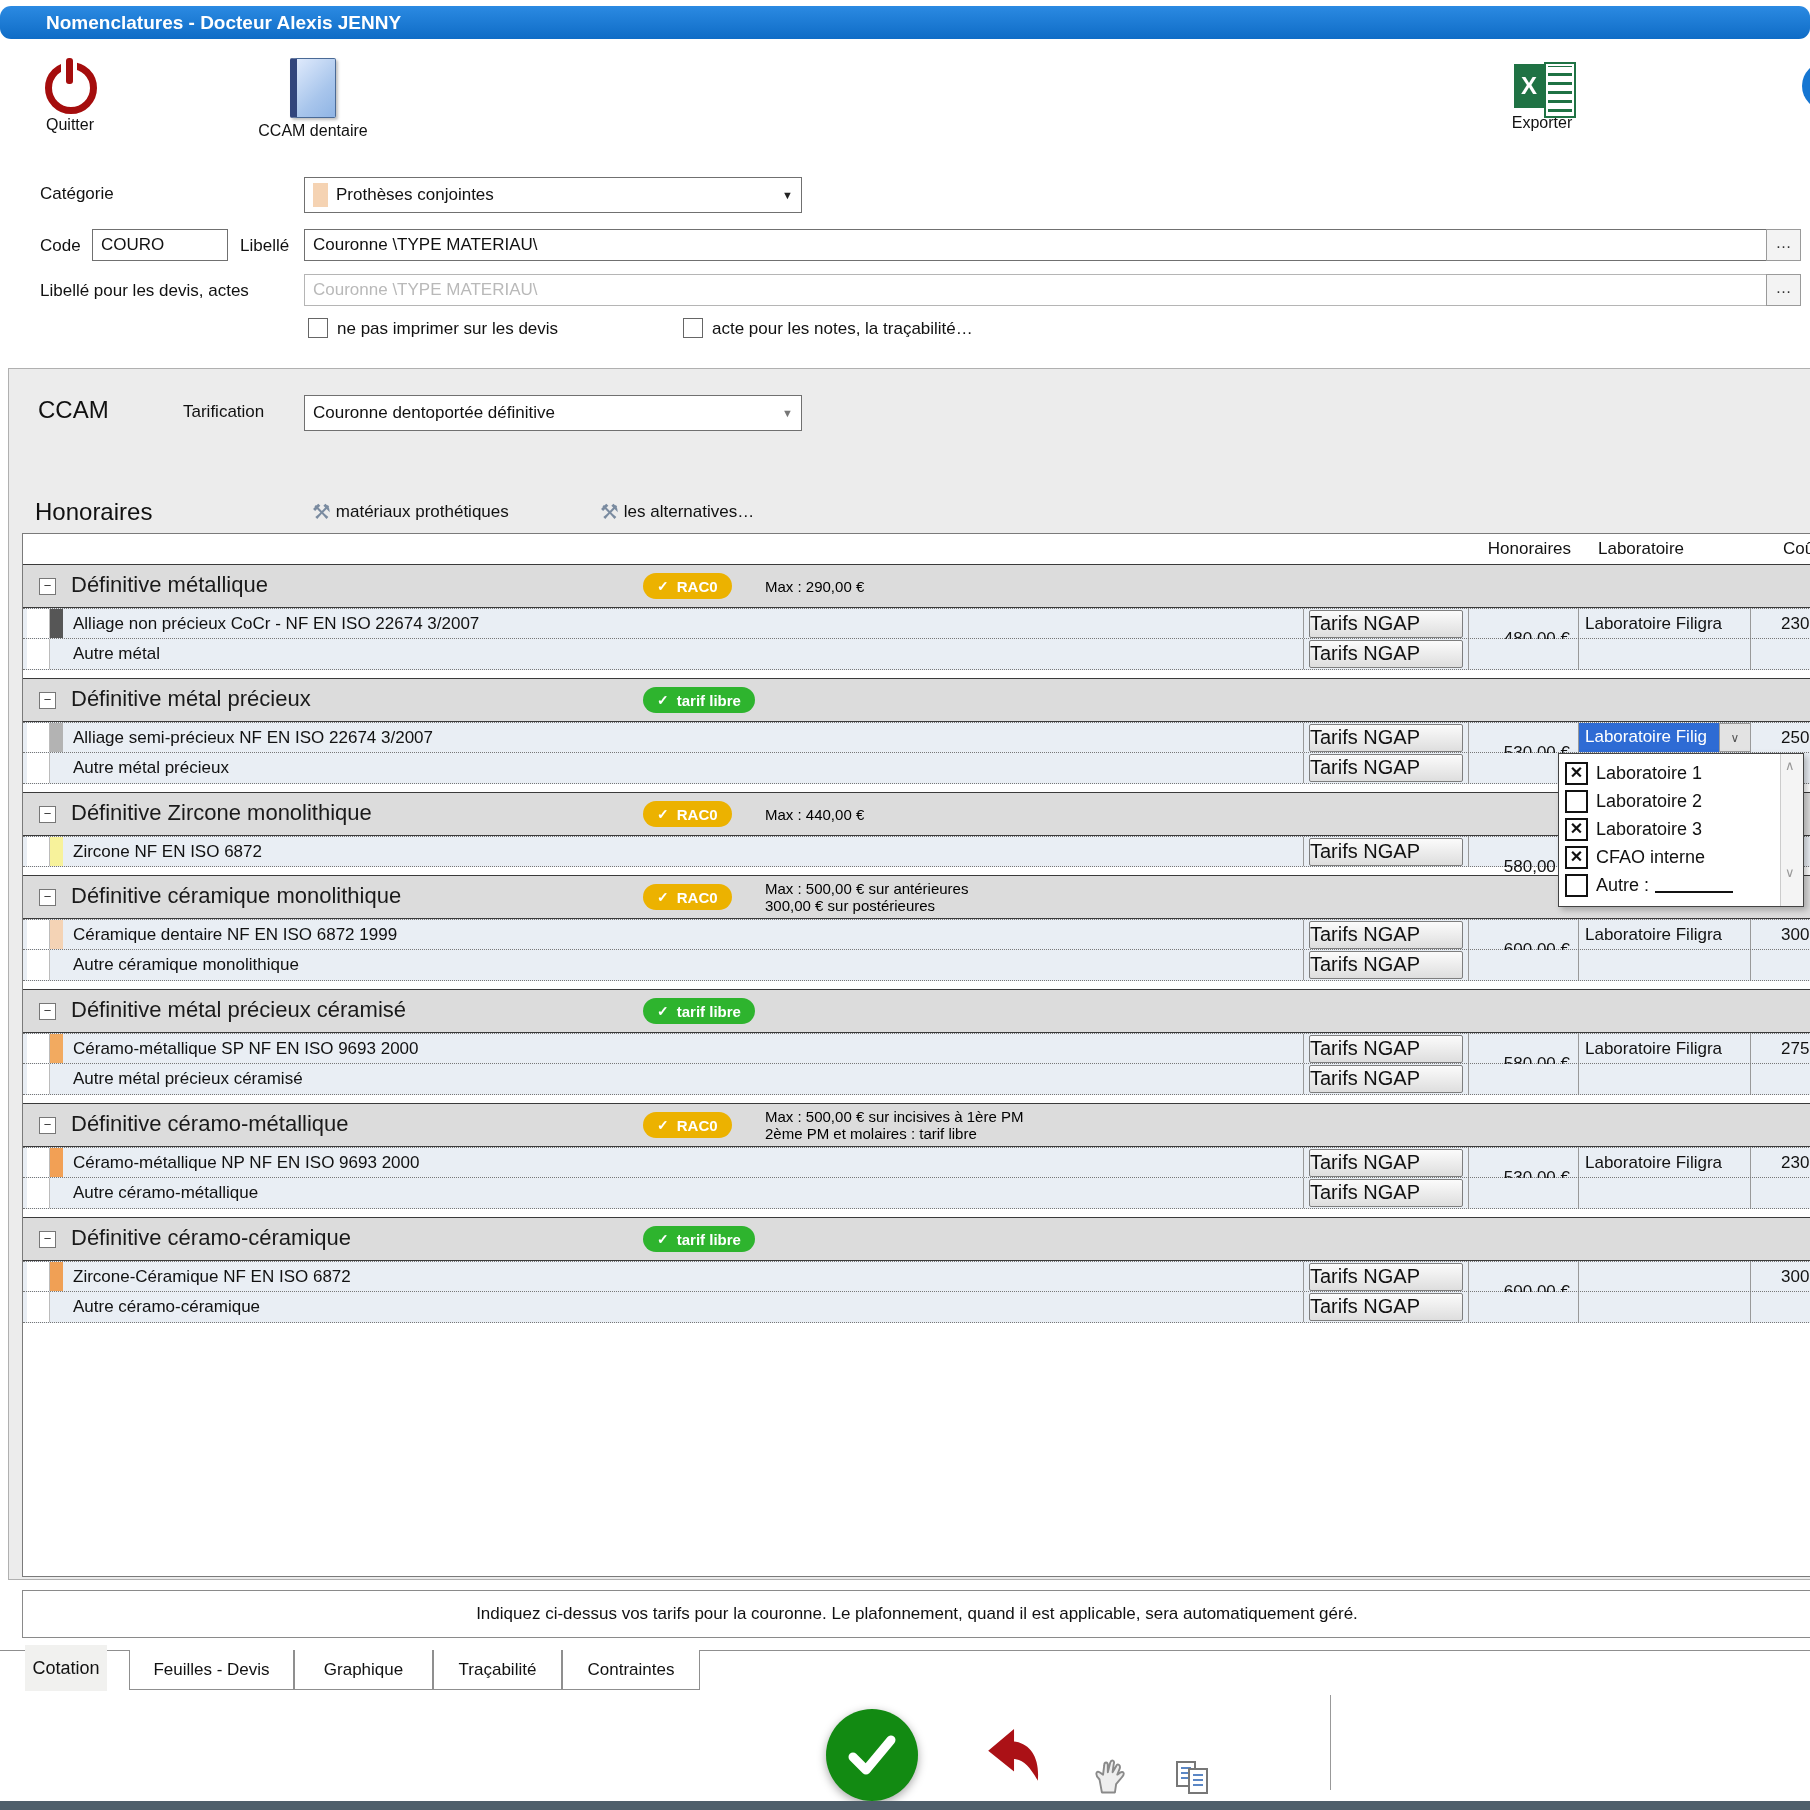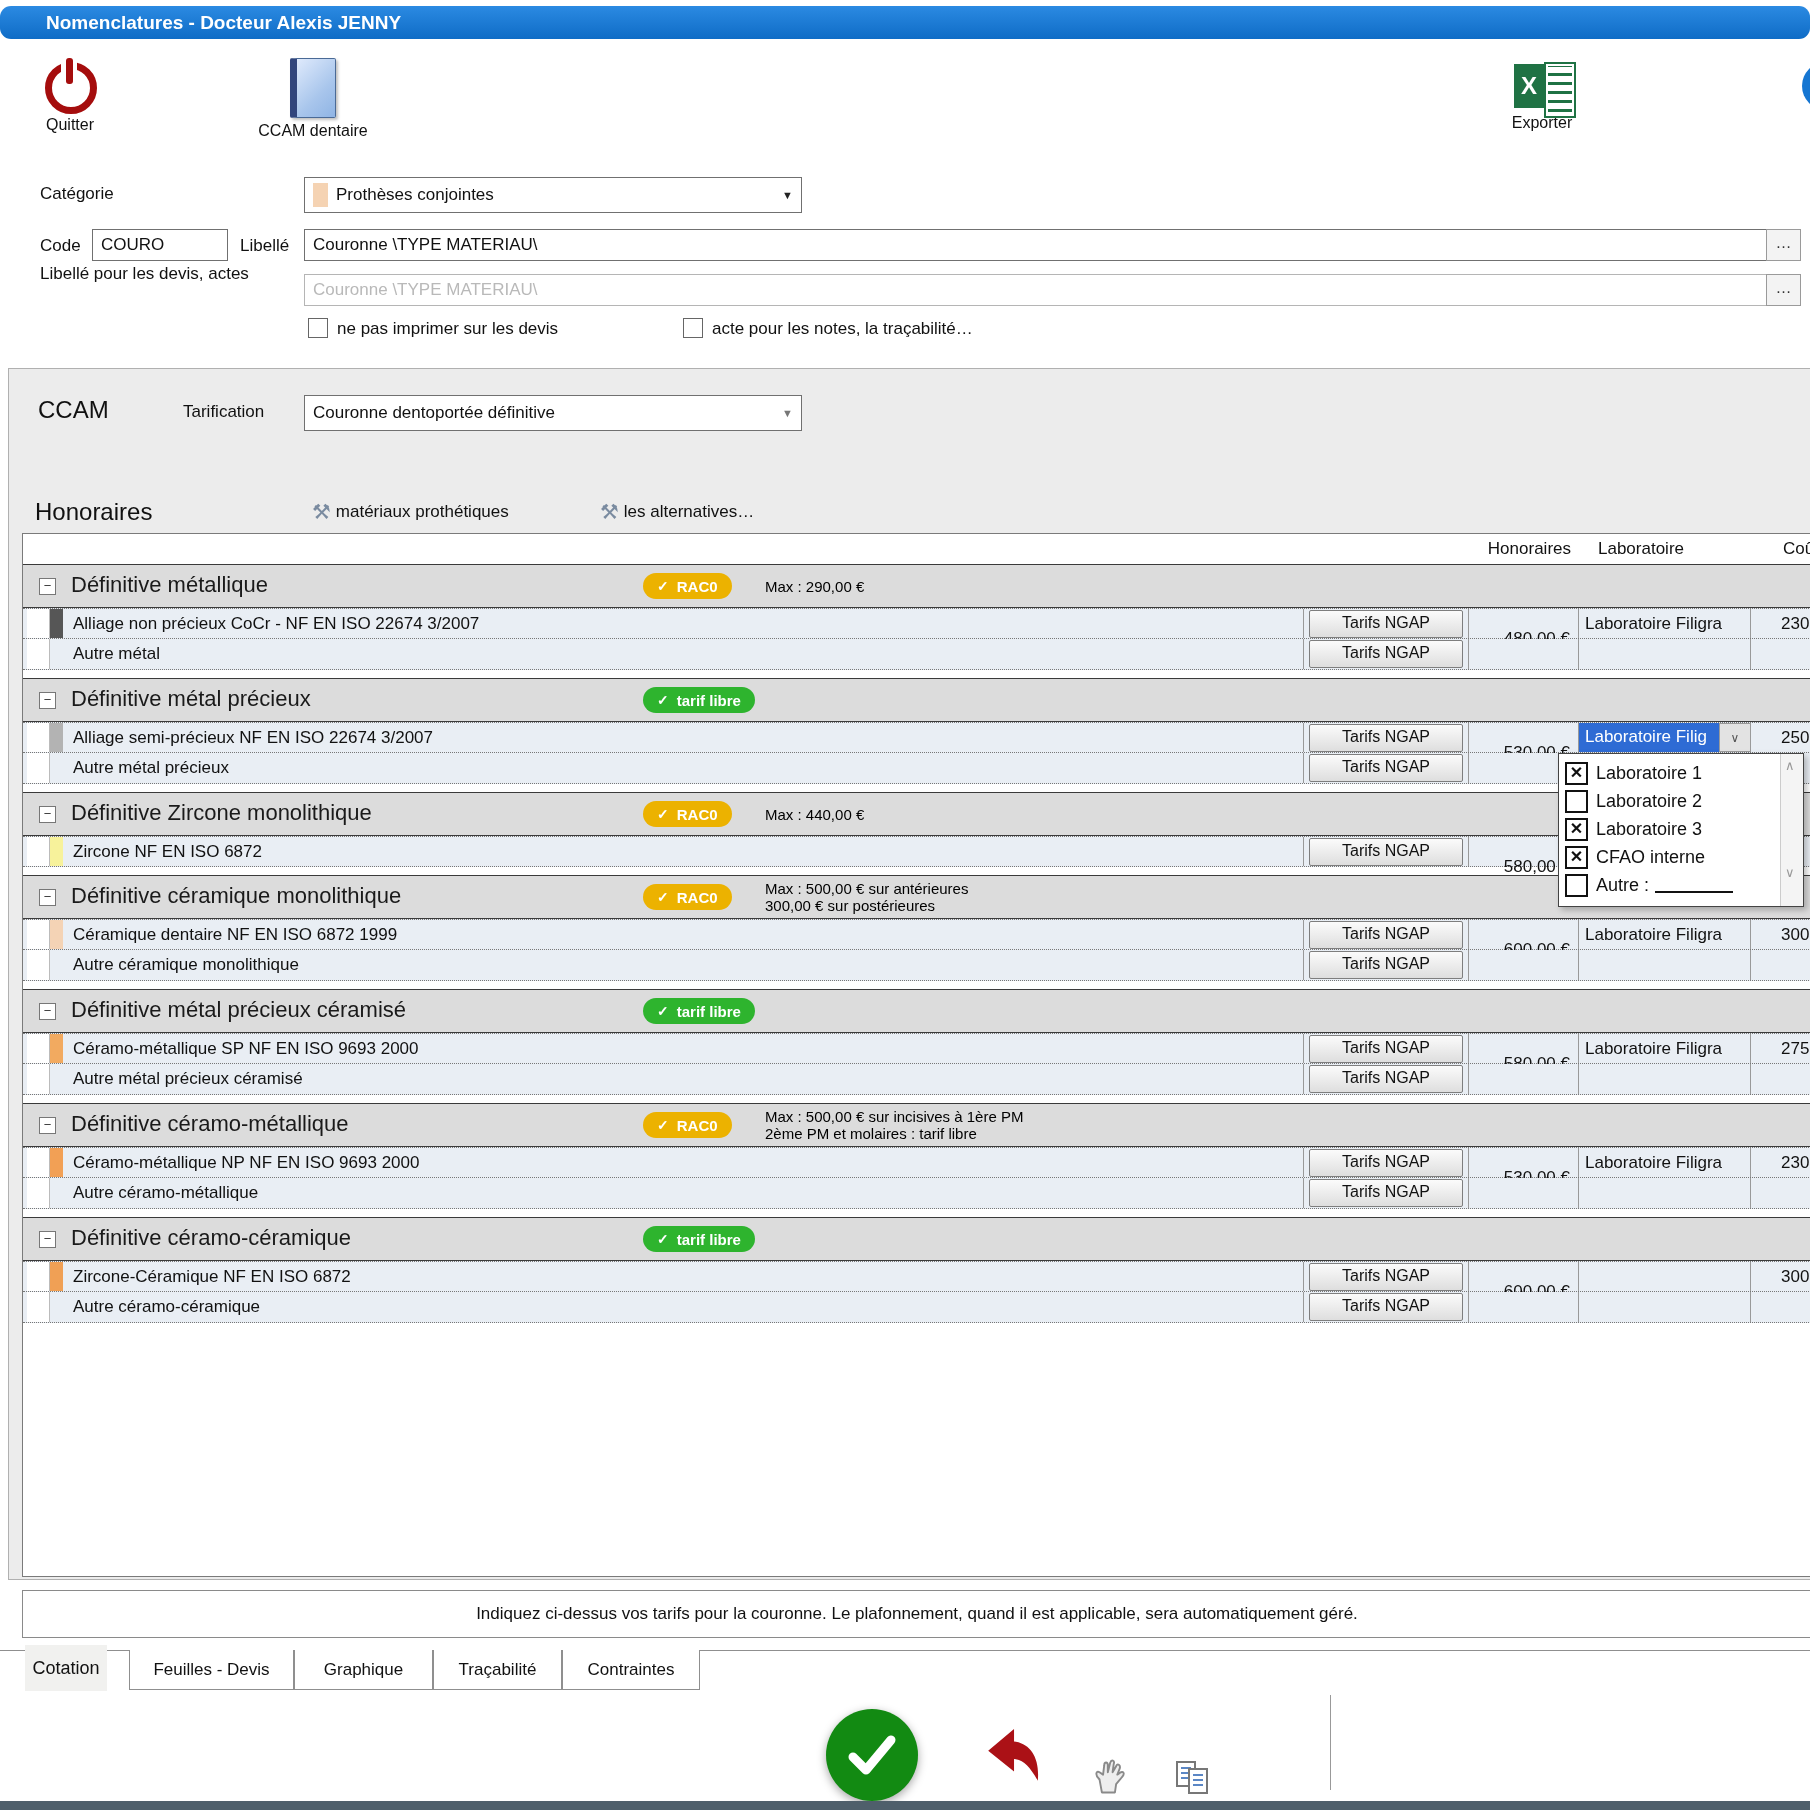--- a/index.html
+++ b/index.html
@@ -67,21 +67,21 @@
     font-size:15px;color:#000000;line-height:17px;white-space:nowrap;}
   .row{position:relative;height:31px;background:#e9eef4;border-bottom:1px dotted #777;box-sizing:border-box;}
   .row.first{border-top:1px dotted #777;}
   .row .sel{position:absolute;left:4px;top:0;bottom:0;width:22px;background:#fff;border-right:1px solid #bbb;}
   .row .rsw{position:absolute;left:27px;top:0;bottom:0;width:13px;}
   .row .rlabel{position:absolute;left:50px;top:5px;font-size:17px;color:#111;white-space:nowrap;}
   .cell{position:absolute;top:0;bottom:0;box-sizing:border-box;}
   .c-ngap{left:1280px;width:166px;border-left:1px solid #999;border-right:1px solid #999;
     display:flex;align-items:center;justify-content:center;}
   .ngapbtn{width:152px;height:26px;background:linear-gradient(#fbfbfb,#dedede);border:1px solid #7e7e7e;
-    border-radius:2px;font-size:16px;text-align:center;line-height:24px;color:#111;}
+    border-radius:2px;font-size:20px;line-height:24px;color:#111;}
   .c-hono{left:1446px;width:110px;border-right:1px solid #999;text-align:right;padding:20px 8px 0 0;font-size:17px;}
   .c-lab{left:1556px;width:172px;border-right:1px solid #999;padding:5px 0 0 6px;font-size:17px;white-space:nowrap;overflow:hidden;}
   .c-cout{left:1728px;width:84px;text-align:right;padding:5px 2px 0 0;font-size:17px;white-space:nowrap;}
   .gap{height:8px;background:#fff;}
   .labsel{position:absolute;left:1556px;top:0;bottom:0;width:172px;display:flex;align-items:stretch;}
   .labsel .val{flex:1;background:#2e6bd4;color:#fff;font-size:17px;padding:4px 0 0 6px;white-space:nowrap;overflow:hidden;}
   .labsel .drop{width:30px;background:#e3e3e3;border:1px solid #9a9a9a;color:#555;font-size:12px;
     display:flex;align-items:center;justify-content:center;}
 
   
@@ -152,21 +152,21 @@
   <span class="flabel" style="left:40px;top:236px;">Code</span>
   <div class="input" style="left:92px;top:229px;width:118px;height:30px;">
     <span>COURO</span>
   </div>
   <span class="flabel" style="left:240px;top:236px;">Libellé</span>
   <div class="input" style="left:304px;top:229px;width:1452px;height:30px;">
     <span>Couronne \TYPE MATERIAU\</span>
   </div>
   <div class="dots-btn" style="left:1766px;top:229px;">…</div>
 
-  <span class="flabel" style="left:40px;top:264px;">Libellé pour les devis, actes</span>
+  <span class="flabel" style="left:40px;top:281px;">Libellé pour les devis, actes</span>
   <div class="input disabled" style="left:304px;top:274px;width:1452px;height:30px;">
     <span>Couronne \TYPE MATERIAU\</span>
   </div>
   <div class="dots-btn" style="left:1766px;top:274px;">…</div>
 
   <div style="position:absolute;left:308px;top:318px;">
     <span class="cbx"></span><span>ne pas imprimer sur les devis</span>
   </div>
   <div style="position:absolute;left:683px;top:318px;">
     <span class="cbx"></span><span>acte pour les notes, la traçabilité…</span>

